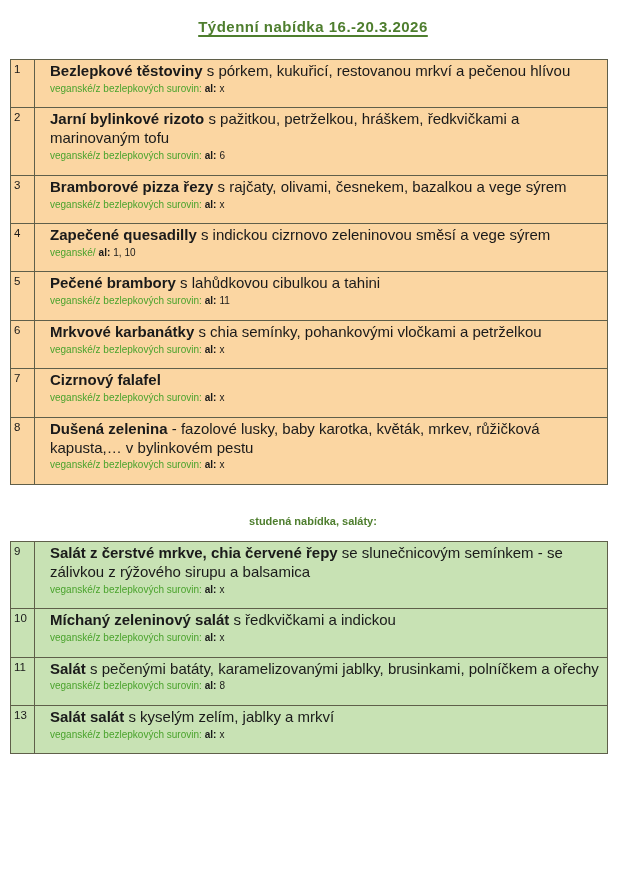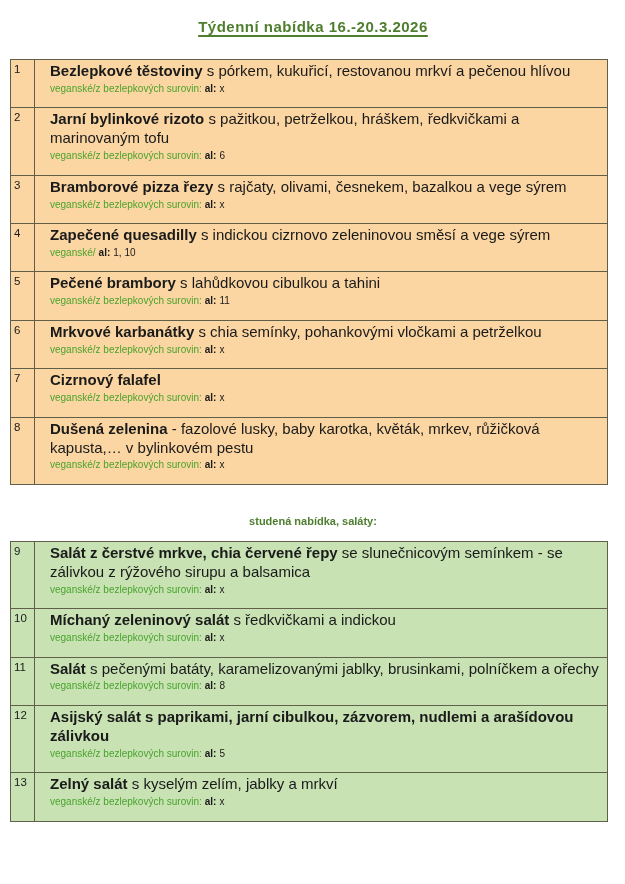--- a/index.html
+++ b/index.html
@@ -154,29 +154,22 @@
     </td>
   </tr>
         <tr>
     <td class="num">11</td>
     <td class="content">
       <div class="dish"><span class="dish-name">Salát</span><span class="dish-rest"> s pečenými batáty, karamelizovanými jablky, brusinkami, polníčkem a ořechy</span></div>
       <div class="sub"><span class="diet">veganské/z bezlepkových surovin:</span><span class="al">al:</span><span class="al-val">8</span></div>
     </td>
   </tr>
         <tr>
-    <td class="num">12</td>
-    <td class="content">
-      <div class="dish"><span class="dish-name">Asijský salát s paprikami, jarní cibulkou,  zázvorem, nudlemi a arašídovou zálivkou</span><span class="dish-rest"></span></div>
-      <div class="sub"><span class="diet">veganské/z bezlepkových surovin:</span><span class="al">al:</span><span class="al-val">5</span></div>
-    </td>
-  </tr>
-        <tr>
     <td class="num">13</td>
     <td class="content">
-      <div class="dish"><span class="dish-name">Zelný salát</span><span class="dish-rest"> s kyselým zelím, jablky a mrkví</span></div>
+      <div class="dish"><span class="dish-name">Salát salát</span><span class="dish-rest"> s kyselým zelím, jablky a mrkví</span></div>
       <div class="sub"><span class="diet">veganské/z bezlepkových surovin:</span><span class="al">al:</span><span class="al-val">x</span></div>
     </td>
   </tr>
       </tbody>
   </table>
 
 </div>
 
 </body></html>

